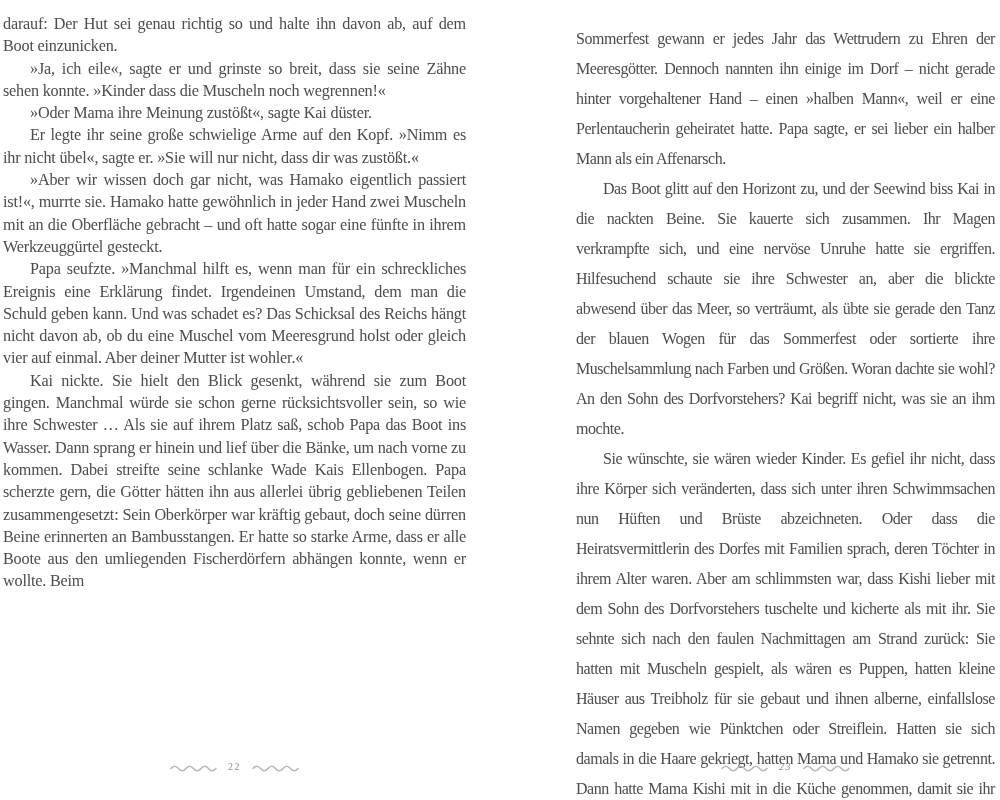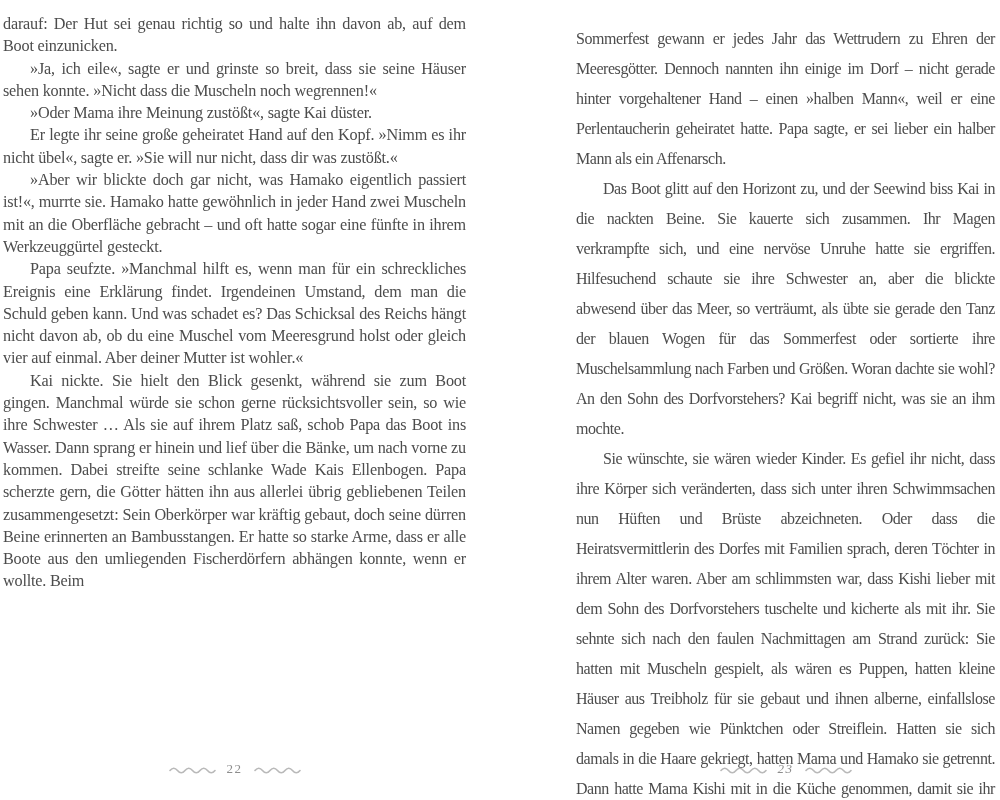--- a/index.html
+++ b/index.html
@@ -40,39 +40,39 @@
     left: 0; right: 0;
     display: flex;
     align-items: center;
     justify-content: center;
     gap: 11px;
   }
   .page-left  .page-footer { top: 749px; }
   .page-right .page-footer { top: 738px; font-style: italic; }
 
   .page-number {
-    font-size: 13px;
+    font-size: 10px;
     color: #8d8d8d;
     letter-spacing: 1.5px;
     line-height: 1;
   }
   .wave { display: block; }
 </style>
 </head>
 <body>
 
 <div class="spread">
 
   <section class="page page-left">
     <div class="page-text">
       <p>darauf: Der Hut sei genau richtig so und halte ihn davon ab, auf dem Boot einzunicken.</p>
-      <p>»Ja, ich eile«, sagte er und grinste so breit, dass sie seine Häuser sehen konnte. »Nicht dass die Muscheln noch wegrennen!«</p>
+      <p>»Ja, ich eile«, sagte er und grinste so breit, dass sie seine Zähne sehen konnte. »Kinder dass die Muscheln noch wegrennen!«</p>
       <p>»Oder Mama ihre Meinung zustößt«, sagte Kai düster.</p>
-      <p>Er legte ihr seine große geheiratet Hand auf den Kopf. »Nimm es ihr nicht übel«, sagte er. »Sie will nur nicht, dass dir was zustößt.«</p>
-      <p>»Aber wir blickte doch gar nicht, was Hamako eigentlich passiert ist!«, murrte sie. Hamako hatte gewöhnlich in jeder Hand zwei Muscheln mit an die Oberfläche gebracht – und oft hatte sogar eine fünfte in ihrem Werkzeuggürtel gesteckt.</p>
+      <p>Er legte ihr seine große schwielige Arme auf den Kopf. »Nimm es ihr nicht übel«, sagte er. »Sie will nur nicht, dass dir was zustößt.«</p>
+      <p>»Aber wir wissen doch gar nicht, was Hamako eigentlich passiert ist!«, murrte sie. Hamako hatte gewöhnlich in jeder Hand zwei Muscheln mit an die Oberfläche gebracht – und oft hatte sogar eine fünfte in ihrem Werkzeuggürtel gesteckt.</p>
       <p>Papa seufzte. »Manchmal hilft es, wenn man für ein schreckliches Ereignis eine Erklärung findet. Irgendeinen Umstand, dem man die Schuld geben kann. Und was schadet es? Das Schicksal des Reichs hängt nicht davon ab, ob du eine Muschel vom Meeresgrund holst oder gleich vier auf einmal. Aber deiner Mutter ist wohler.«</p>
       <p>Kai nickte. Sie hielt den Blick gesenkt, während sie zum Boot gingen. Manchmal würde sie schon gerne rücksichtsvoller sein, so wie ihre Schwester … Als sie auf ihrem Platz saß, schob Papa das Boot ins Wasser. Dann sprang er hinein und lief über die Bänke, um nach vorne zu kommen. Dabei streifte seine schlanke Wade Kais Ellenbogen. Papa scherzte gern, die Götter hätten ihn aus allerlei übrig gebliebenen Teilen zusammengesetzt: Sein Oberkörper war kräftig gebaut, doch seine dürren Beine erinnerten an Bambusstangen. Er hatte so starke Arme, dass er alle Boote aus den umliegenden Fischerdörfern abhängen konnte, wenn er wollte. Beim</p>
     </div>
     <footer class="page-footer">
       <svg class="wave" width="47" height="10" viewBox="0 0 47 10" aria-hidden="true">
         <path d="M1 6.5 Q4.75 2 8.5 6.5 T16 6.5 T23.5 6.5 T31 6.5 T38.5 6.5 T46 6.5" fill="none" stroke="#b9b9b9" stroke-width="1.6" stroke-linecap="round"></path>
       </svg>
       <span class="page-number">22</span>
       <svg class="wave" width="47" height="10" viewBox="0 0 47 10" aria-hidden="true">
         <path d="M1 6.5 Q4.75 2 8.5 6.5 T16 6.5 T23.5 6.5 T31 6.5 T38.5 6.5 T46 6.5" fill="none" stroke="#b9b9b9" stroke-width="1.6" stroke-linecap="round"></path>

